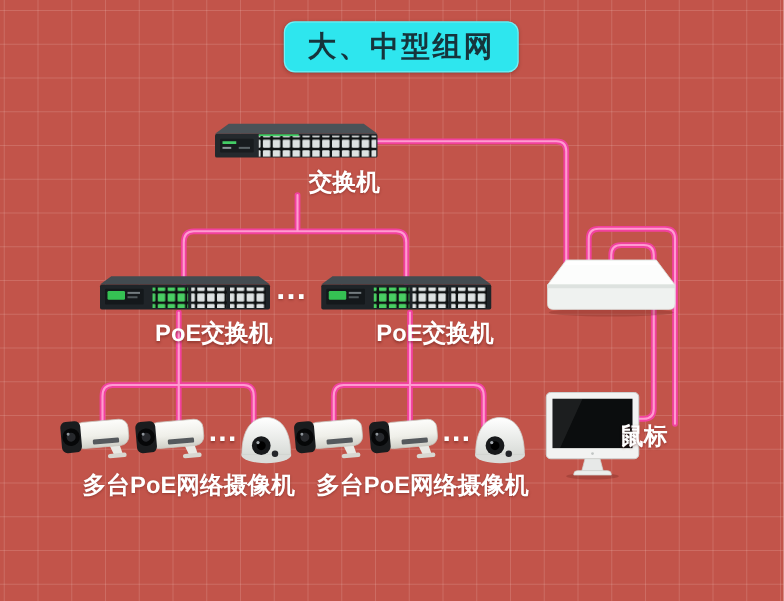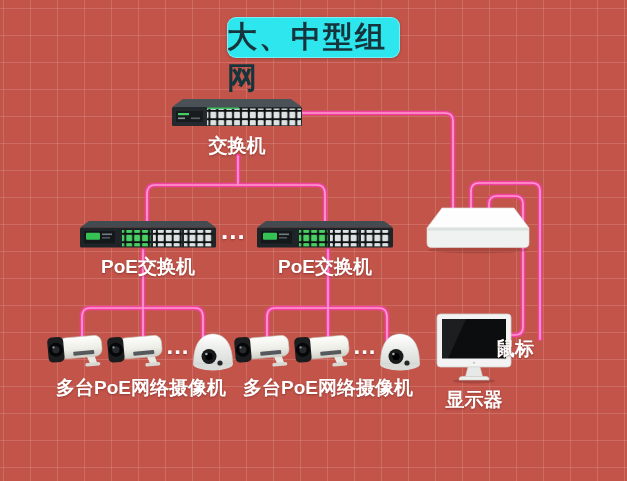--- a/index.html
+++ b/index.html
@@ -8,27 +8,27 @@
     position:relative;width:627px;height:481px;overflow:hidden;
     background-color:#c2544a;
     background-image:
       linear-gradient(rgba(255,235,230,0.16) 1px, transparent 1px),
       linear-gradient(90deg, rgba(255,235,230,0.16) 1px, transparent 1px);
     background-size:27px 27px;
     background-position:3px 8px;
   }
   .wires{position:absolute;left:0;top:0;z-index:1;}
   .banner{
-    position:absolute;left:227px;top:17px;width:173px;height:41px;z-index:3;
+    position:absolute;left:227px;top:17px;width:188px;height:41px;z-index:3;
     background:#2ee6ee;border-radius:9px;
-    display:flex;justify-content:center;
-    font-size:30px;font-weight:bold;color:#16343c;letter-spacing:2px;
+    display:flex;align-items:center;justify-content:center;
+    font-size:23px;font-weight:bold;color:#16343c;letter-spacing:2px;
     box-shadow:0 1px 3px rgba(60,10,10,0.25), inset 0 0 0 1px rgba(255,255,255,0.35);
   }
-  .node{position:absolute;z-index:2;display:flex;flex-direction:column;align-items:center;}
+  .node{position:absolute;z-index:2;display:flex;flex-direction:column;align-items:flex-end;}
   .node .label, .float-label{
     font-weight:bold;font-size:19px;color:#ffffff;white-space:nowrap;
     text-shadow:0 1px 2px rgba(90,25,20,0.45);
   }
   .node .label{margin-top:3px;}
   .n-core{left:170px;top:94px;width:134px;}
   .n-poe1{left:78px;top:217px;width:140px;}
   .n-poe2{left:255px;top:217px;width:140px;}
   .n-nvr{left:414px;top:200px;width:128px;}
   .n-cams1{left:46px;top:328px;width:190px;}
@@ -221,18 +221,17 @@
           <use href="#sym-dome"></use>
         </svg>
     </div>
     <div class="label cams-label">多台PoE网络摄像机</div>
   </div>
 
   <div class="node n-monitor">
     <svg width="80" height="72">
         <use href="#sym-monitor"></use>
       </svg>
-    <div class="label">显示器</div>
   </div>
 
   <div class="float-label mouse-label">鼠标</div>
 
 </div>
 
 </body></html>

